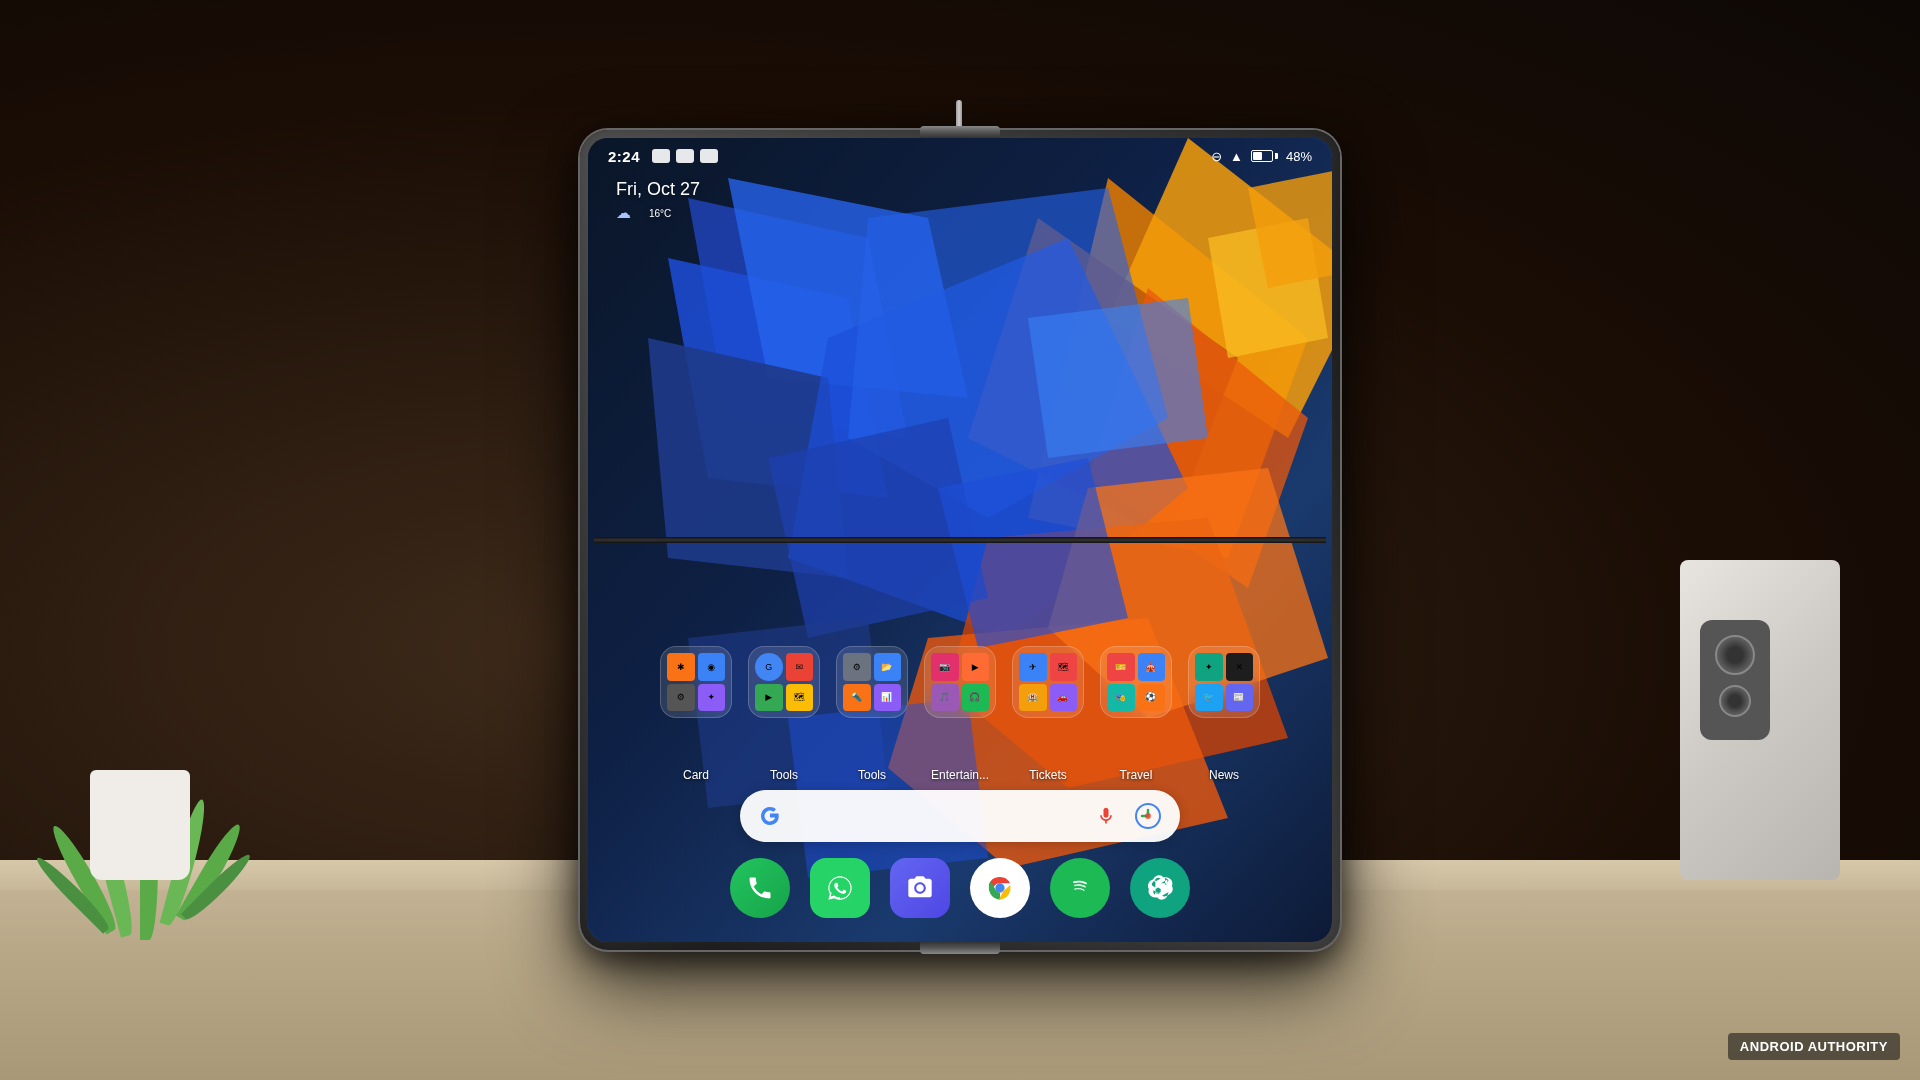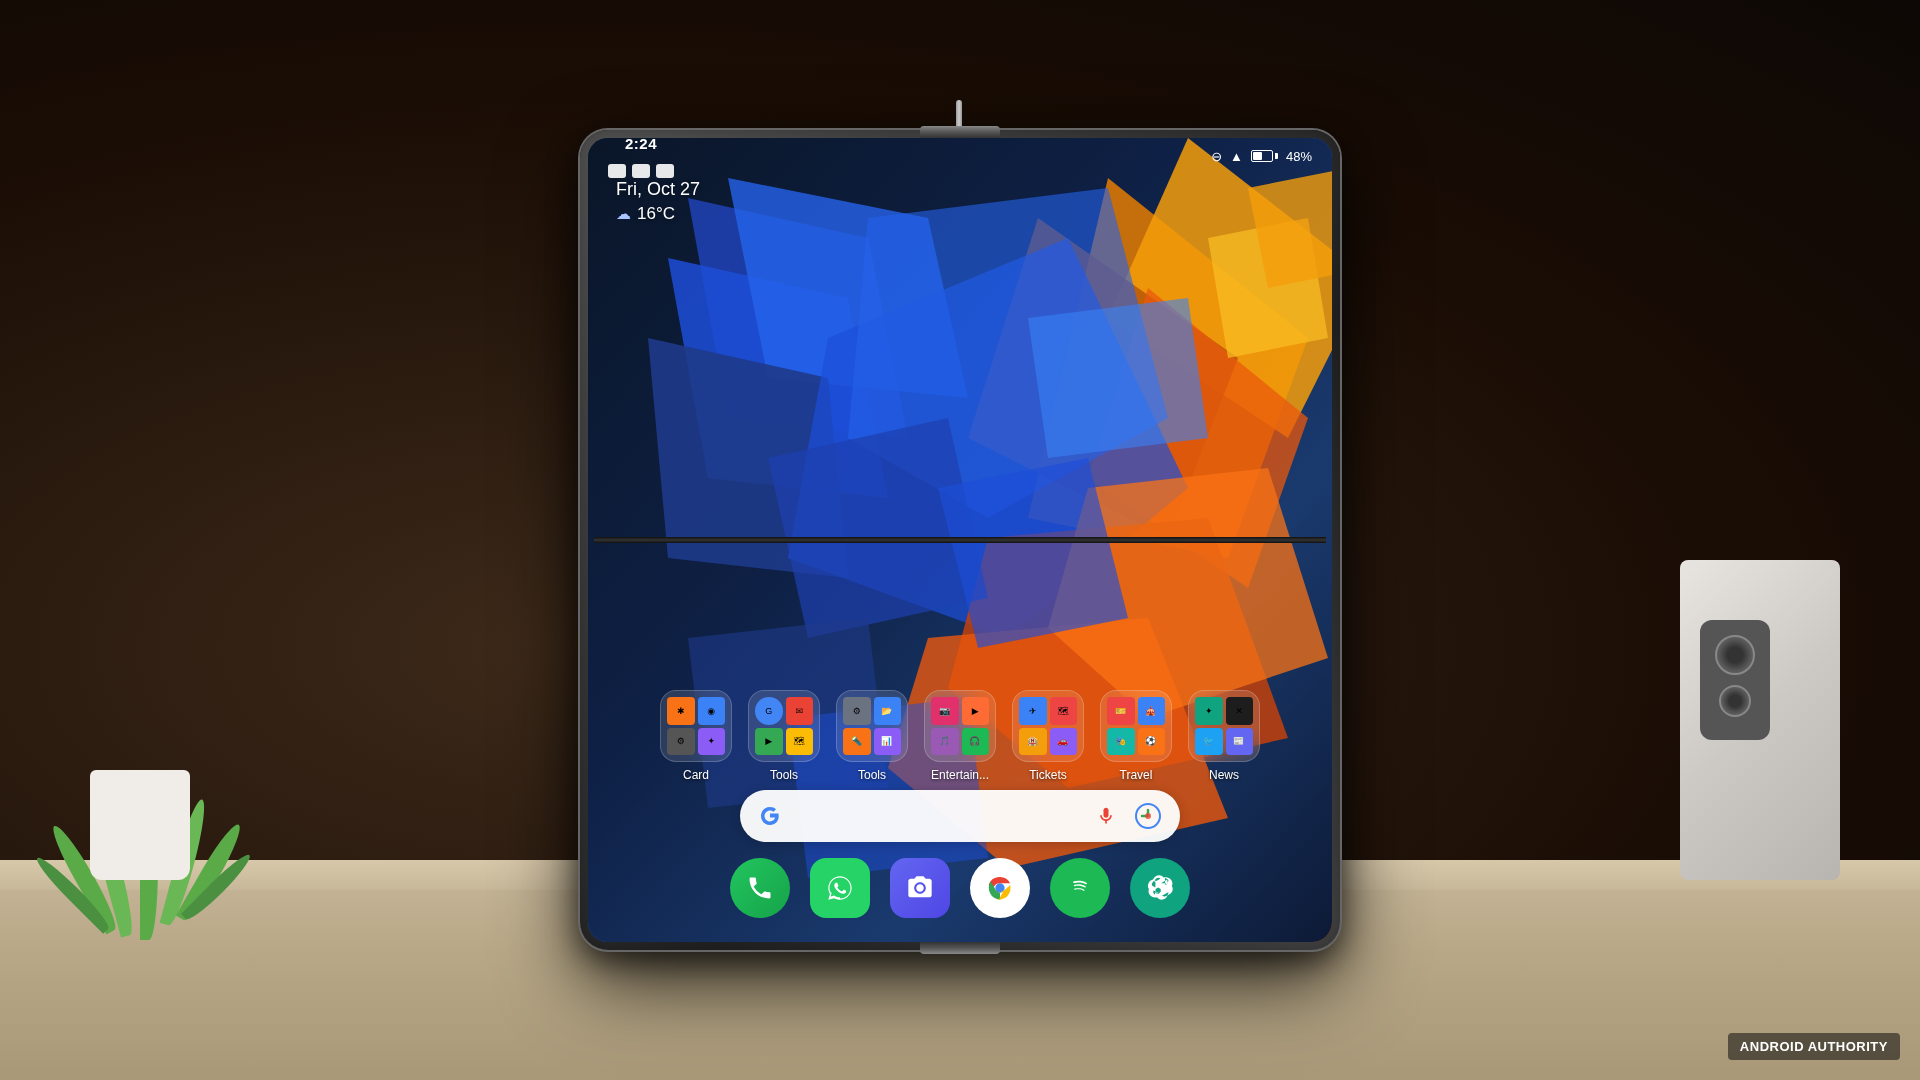--- a/index.html
+++ b/index.html
@@ -240,21 +240,20 @@
       align-items: center;
       justify-content: space-between;
       padding: 0 20px;
       z-index: 20;
     }
 
     .status-left {
       display: flex;
       align-items: center;
       gap: 12px;
-      flex-direction: column;
     }
 
     .status-time {
       color: white;
       font-size: 15px;
       font-weight: 600;
       letter-spacing: 0.5px;
     }
 
     .status-icons-left {
@@ -309,22 +308,23 @@
       margin-top: 4px;
     }
 
     .weather-icon {
       color: #aac4ff;
       font-size: 15px;
     }
 
     .weather-temp {
       color: white;
-      font-size: 17px;
+      font-size: 10px;
       text-shadow: 0 1px 4px rgba(0,0,0,0.5);
+      margin-left: 12px;
     }
 
     
     .app-grid {
       position: absolute;
       bottom: 160px;
       left: 50%;
       transform: translateX(-50%);
       display: flex;
       gap: 16px;
@@ -352,20 +352,21 @@
       padding: 6px;
       border: 1px solid rgba(255,255,255,0.2);
     }
 
     .app-label {
       color: white;
       font-size: 12px;
       text-align: center;
       text-shadow: 0 1px 3px rgba(0,0,0,0.7);
       font-weight: 400;
+      margin-top: 44px;
     }
 
     
     .app-orange { background: #f97316; }
     .app-blue { background: #3b82f6; }
     .app-purple { background: #8b5cf6; }
 
     
     .search-bar {
       position: absolute;

